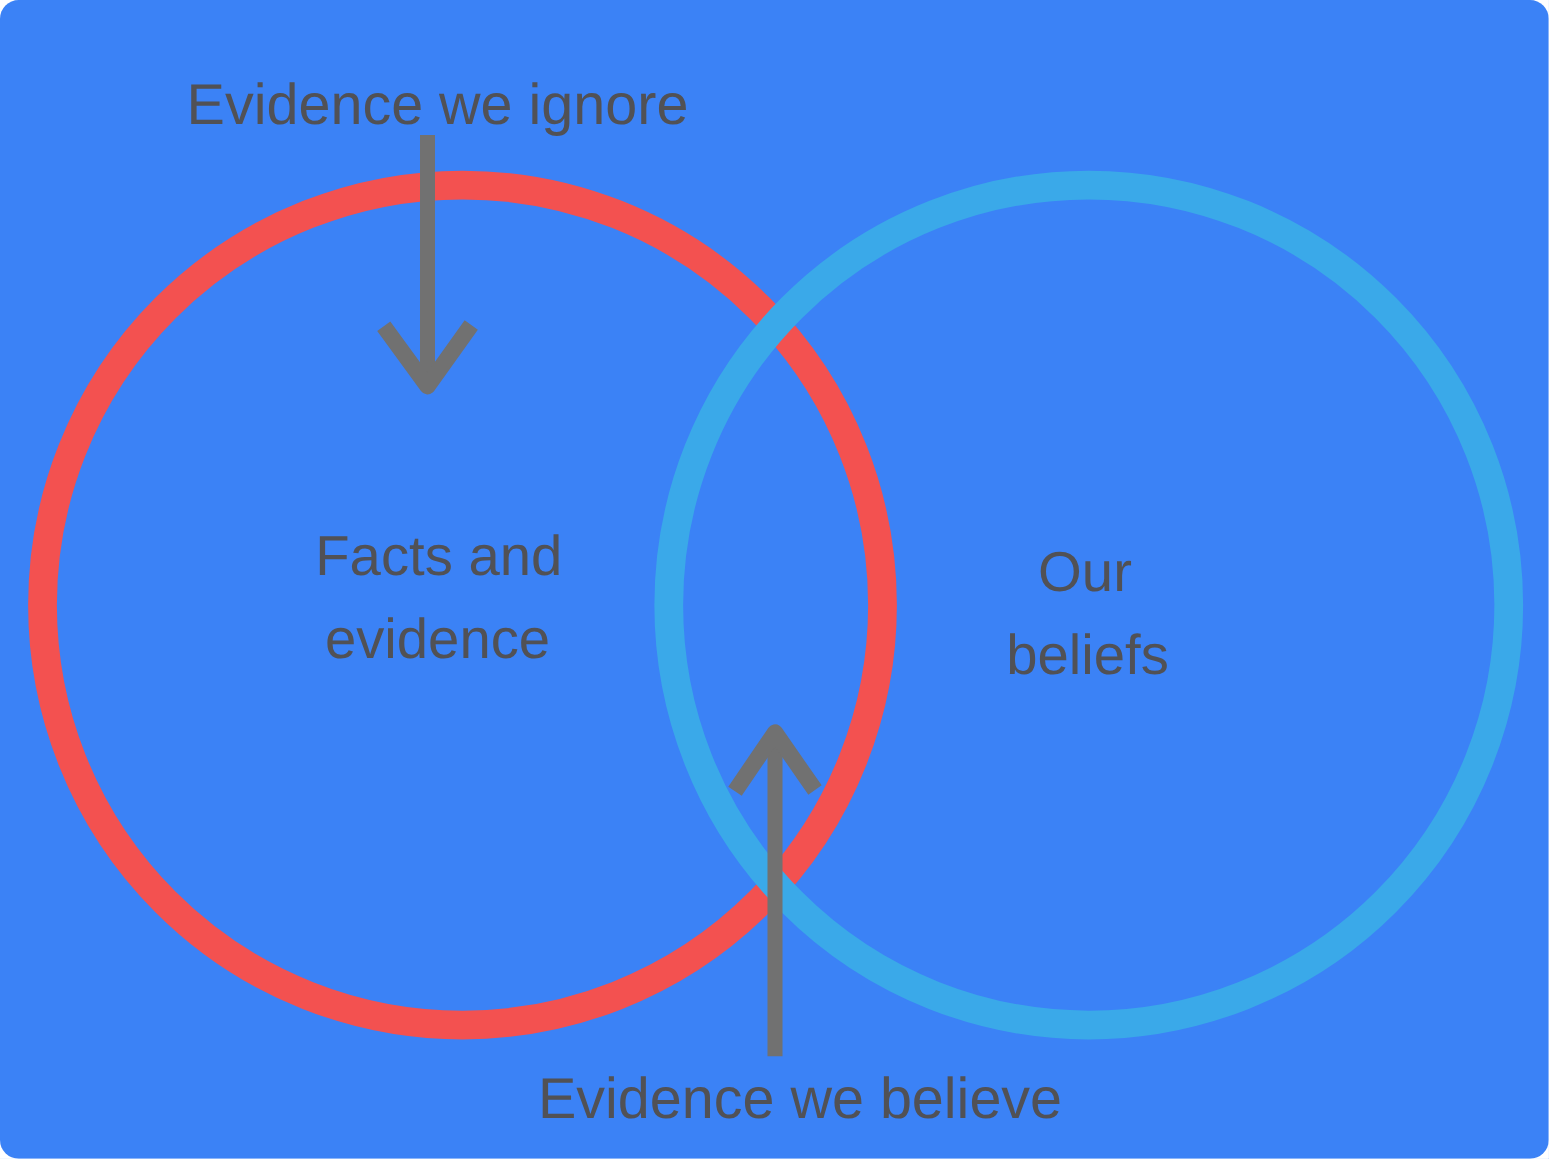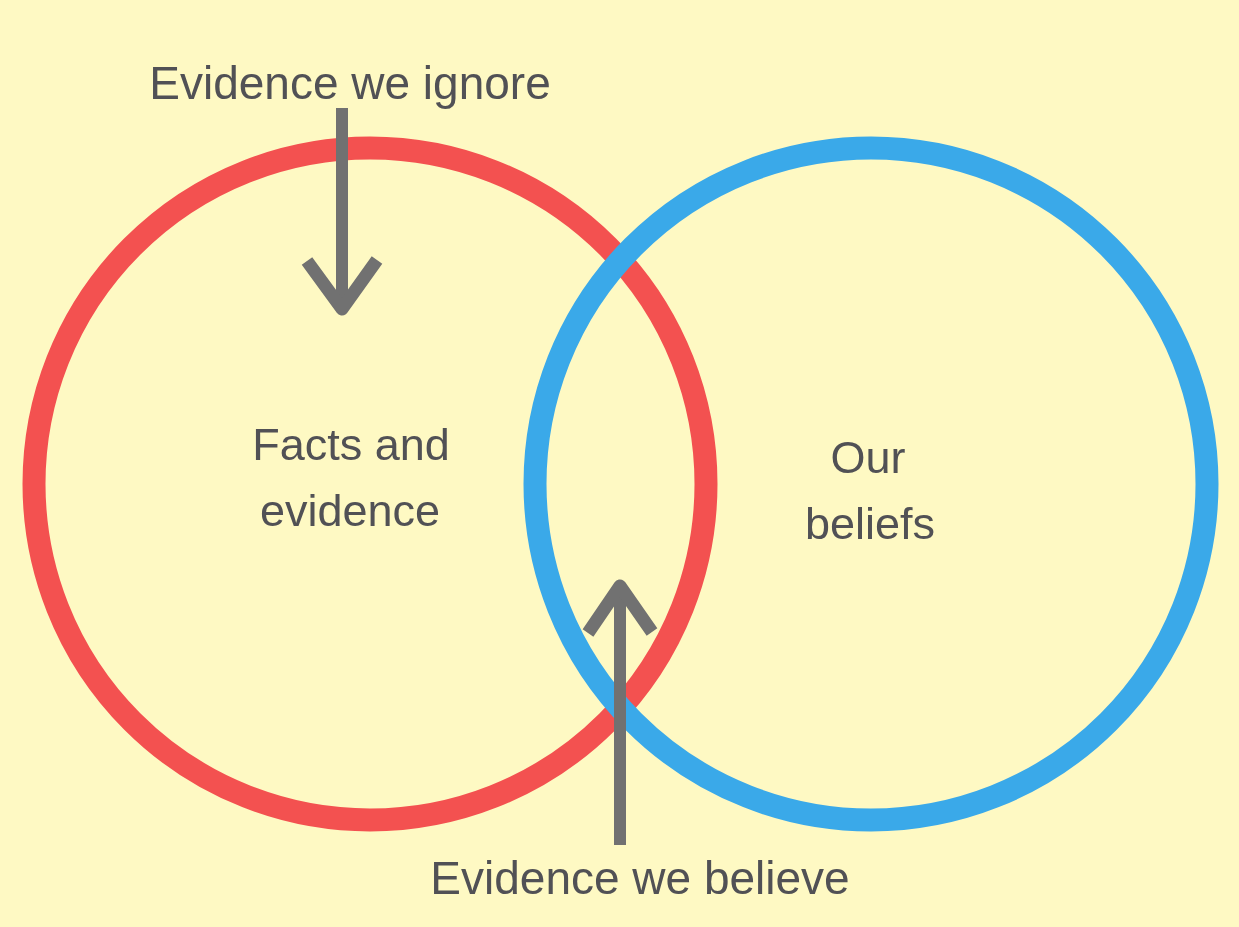--- a/index.html
+++ b/index.html
@@ -7,21 +7,22 @@
     padding: 0;
     width: 1239px;
     height: 927px;
     background: #ffffff;
     overflow: hidden;
   }
   .stage {
     position: relative;
     width: 1239px;
     height: 927px;
-    background: #fef9c3;
+    background: #3b82f6;
+    border-radius: 15px;
   }
   svg.venn {
     display: block;
     width: 1239px;
     height: 927px;
   }
   .venn-label {
     font-family: "Liberation Sans", "DejaVu Sans", sans-serif;
     font-size: 45px;
     font-weight: 400;

